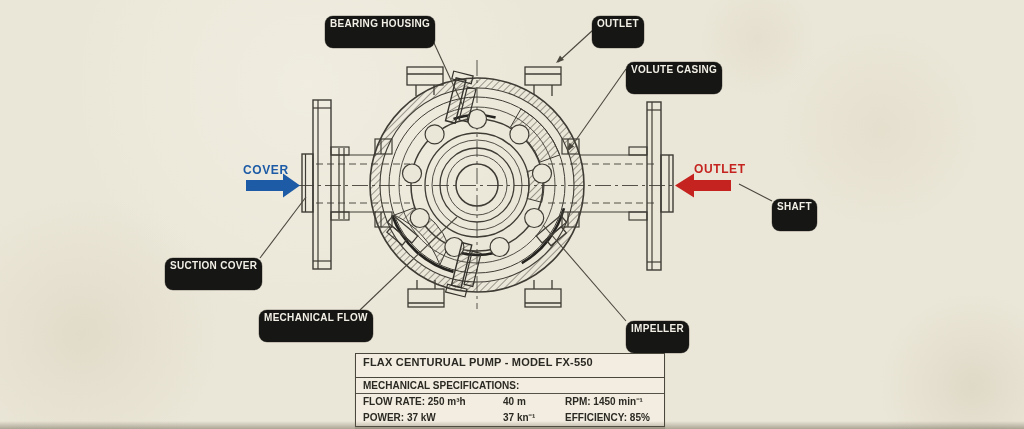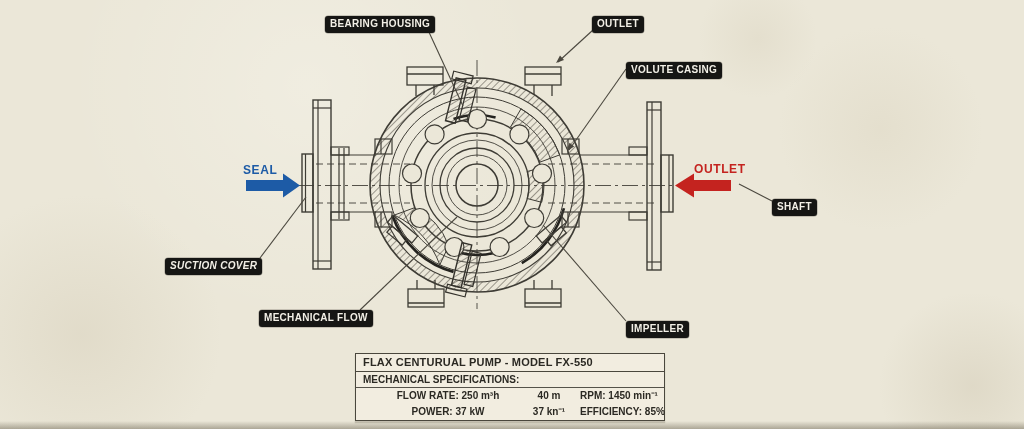--- a/index.html
+++ b/index.html
@@ -15,44 +15,44 @@
     font-family:"Liberation Sans", sans-serif;
   }
   .paper-edge{
     position:absolute; left:0; right:0; bottom:0; height:8px;
     background:linear-gradient(to bottom, rgba(95,88,70,0), rgba(95,88,70,0.45));
   }
   svg{position:absolute; left:0; top:0;}
   .tag{
     position:absolute; background:#161614; color:#f2efe6;
     font-size:10px; font-weight:bold; letter-spacing:.3px;
-    padding:2px 5px 4px; line-height:11px; white-space:nowrap;
-    border-radius:3px; box-shadow:0 0 0 .5px rgba(40,38,32,.4);
+    padding:2px 5px 19px; line-height:11px; white-space:nowrap;
+    border-radius:8px; box-shadow:0 0 0 .5px rgba(40,38,32,.4);
   }
   .flow-label{
     position:absolute; font-size:12px; font-weight:bold; letter-spacing:.6px; white-space:nowrap;
   }
   .flow-label.inlet{color:#1d5ba6;}
   .flow-label.outlet{color:#c4231f;}
   .spec-table{
     position:absolute; left:355px; top:353px; width:308px;
     border:1.6px solid #4a473d; background:rgba(247,243,231,0.55);
     color:#2b2923; box-shadow:0 2px 1px rgba(90,85,68,0.25);
   }
   .spec-title{
-    padding:2px 7px 3px; font-weight:bold; font-size:11px; letter-spacing:.2px;
+    padding:2px 7px 9px; font-weight:bold; font-size:11px; letter-spacing:.2px;
     border-bottom:1.4px solid #4a473d;
   }
   .spec-sub{
     padding:2px 7px; font-weight:bold; font-size:10px;
     border-bottom:1.2px solid #55524a;
   }
   .spec-row{
     display:grid; grid-template-columns:140px 62px auto;
-    padding:1px 22px; font-weight:bold; font-size:10px; line-height:14px; white-space:nowrap;text-align:center;
+    padding:1px 7px; font-weight:bold; font-size:10px; line-height:14px; white-space:nowrap;
   }
 </style>
 </head>
 <body>
 
 <div class="page">
 
   <svg width="1024" height="429" viewBox="0 0 1024 429">
     <defs>
       <pattern id="hatch" width="5" height="5" patternUnits="userSpaceOnUse" patternTransform="rotate(45)">
@@ -195,25 +195,25 @@
     </g>
 
     <polygon fill="#1d5ba6" points="246,180 283,180 283,173.5 300,185.5 283,197.5 283,191 246,191"></polygon>
     <polygon fill="#c4231f" points="675,185.5 694,173.5 694,180 731,180 731,191 694,191 694,197.5"></polygon>
   </svg>
 
   <div class="tag" style="left:325px; top:16px;">BEARING HOUSING</div>
   <div class="tag" style="left:592px; top:16px;">OUTLET</div>
   <div class="tag" style="left:626px; top:54px;margin-top:8px;">VOLUTE CASING</div>
   <div class="tag" style="left:772px; top:199px;">SHAFT</div>
-  <div class="tag" style="left:165px; top:258px;font-style:italic;">SUCTION COVER</div>
+  <div class="tag" style="left:165px; top:258px;">SUCTION COVER</div>
   <div class="tag" style="left:259px; top:310px;">MECHANICAL FLOW</div>
   <div class="tag" style="left:626px; top:321px;">IMPELLER</div>
 
-  <div class="flow-label inlet" style="left:243px; top:163px;">SEAL</div>
+  <div class="flow-label inlet" style="left:243px; top:163px;">COVER</div>
   <div class="flow-label outlet" style="left:694px; top:162px;">OUTLET</div>
 
   <div class="spec-table">
     <div class="spec-title">FLAX CENTURUAL PUMP - MODEL FX-550</div>
     <div class="spec-sub">MECHANICAL SPECIFICATIONS:</div>
     <div class="spec-row">
       <span>FLOW RATE: 250 m³h</span>
       <span>40 m</span>
       <span>RPM: 1450 min⁻¹</span>
     </div>

